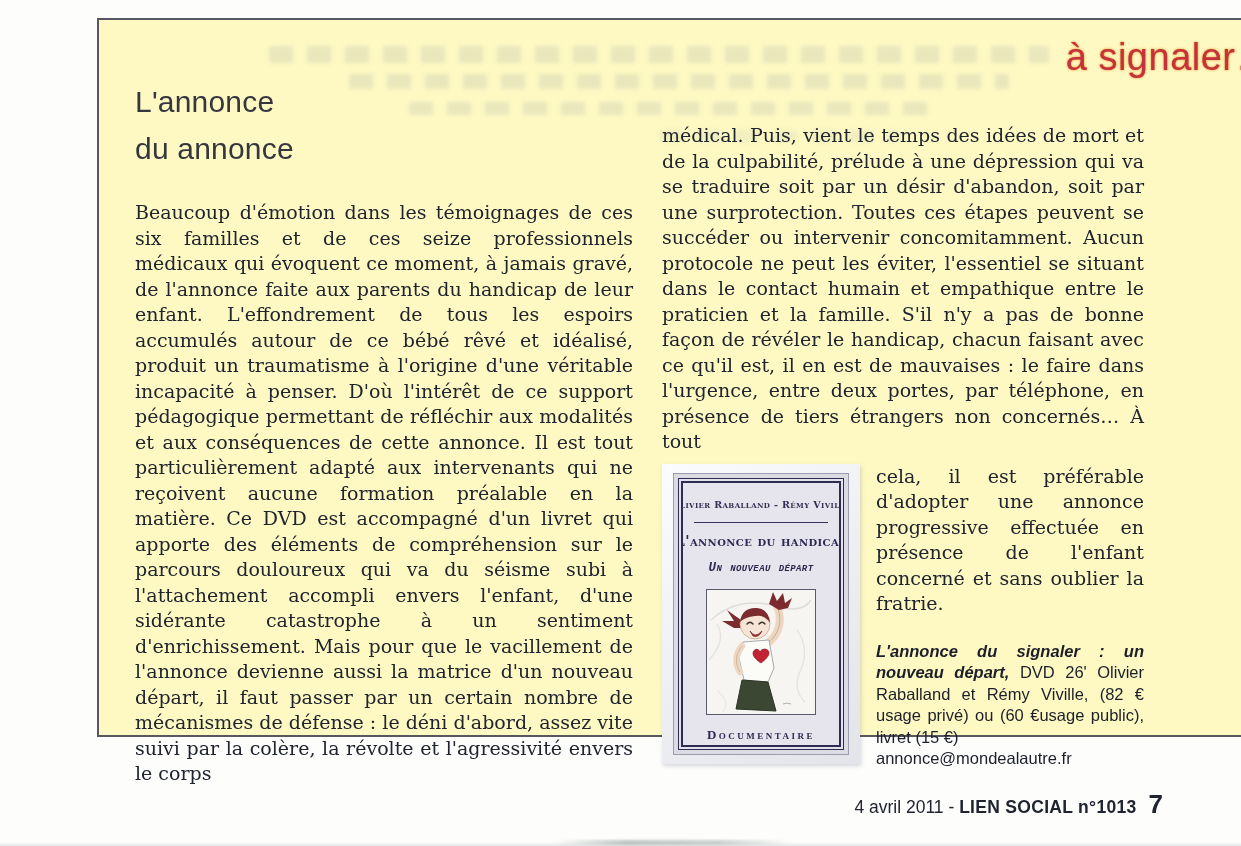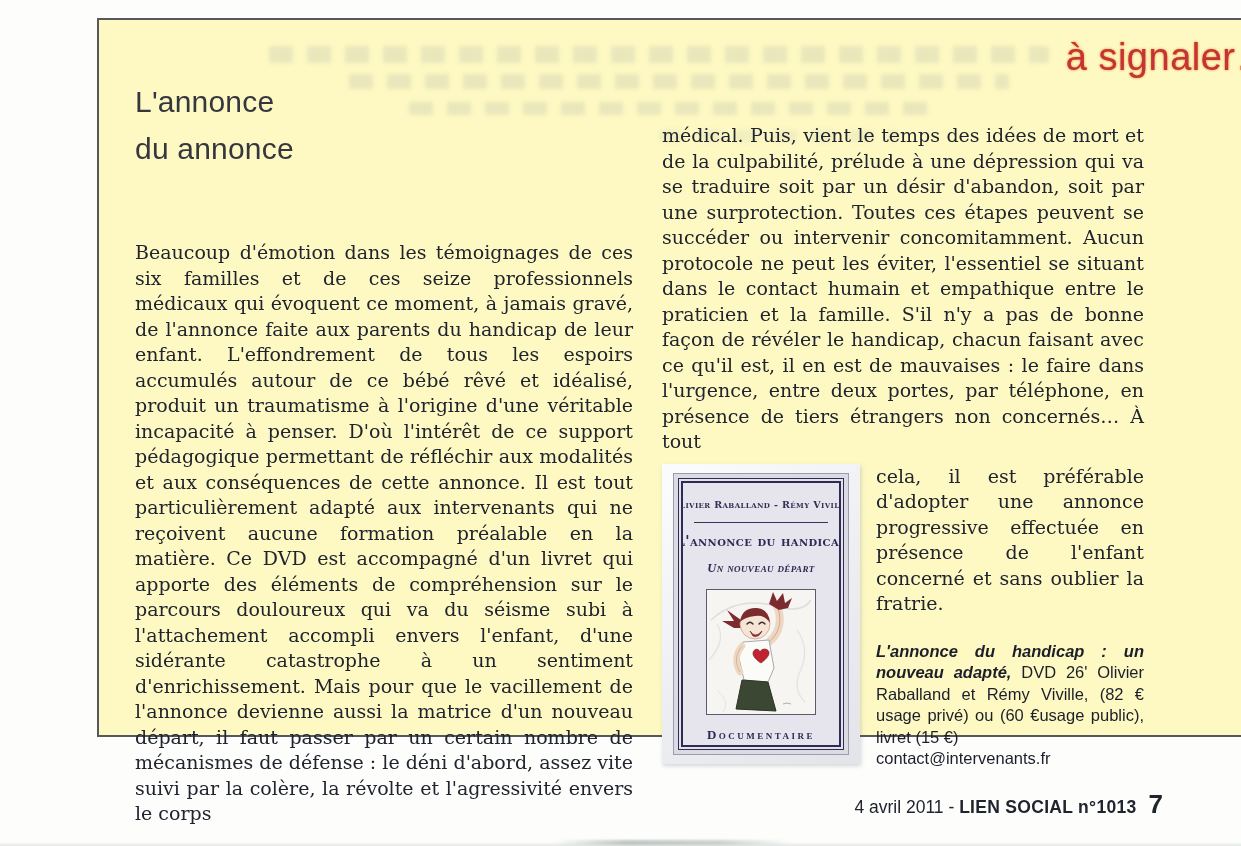--- a/index.html
+++ b/index.html
@@ -42,21 +42,21 @@
   
   .title {
     position:absolute; left:36px; top:58px;
     font-family:"Liberation Sans", sans-serif;
     font-weight:400; font-size:30px; line-height:47px;
     color:#35363e; letter-spacing:.2px;
   }
 
   
   .col { font-size:19px; line-height:25.5px; color:#20242e; text-align:justify; }
-  .col-left  { position:absolute; left:36px;  top:180px; width:498px;margin-top:40px; }
+  .col-left  { position:absolute; left:36px;  top:180px; width:498px; }
   .col-right { position:absolute; left:552px; top:103px; width:482px;margin-left:11px; }
 
   .media-block { margin-top:9px; }
 
   
   .dvd-photo {
     float:left; width:198px; height:300px;
     margin:0 16px 4px 0;
     background:linear-gradient(140deg,#fbfcfd 0%, #eceef2 55%, #e2e4ea 100%);
     padding:9px 11px;
@@ -78,21 +78,21 @@
     margin-top:9px;
     font-family:"DejaVu Serif", serif; font-variant:small-caps; font-weight:bold;
     font-size:9.5px; letter-spacing:.4px; color:#342f55; white-space:nowrap;
   }
   .cover-rule { width:86%; border-top:1px solid #37325c; margin:5px 0 6px; }
   .cover-title {
     font-family:"DejaVu Serif", serif; font-variant:small-caps; font-weight:bold;
     font-size:14px; letter-spacing:.4px; color:#2c2a52; white-space:nowrap;
   }
   .cover-subtitle {
-    font-family:Liberation Serif, serif; font-variant:small-caps; font-weight:bold; font-style:italic;
+    font-family:Liberation Mono, monospace; font-variant:small-caps; font-weight:bold; font-style:italic;
     font-size:12.5px; letter-spacing:.4px; color:#2c2a52; margin-top:1px;
   }
   .illu-frame {
     width:110px; height:126px; margin:8px auto 7px;
     border:1px solid #5a5a6a; background:#f7f5f1;
   }
   .cover-genre {
     font-family:Liberation Serif, serif; font-variant:small-caps; font-weight:bold;
     font-size:13px; letter-spacing:2.5px; color:#2c2a52;
   }
@@ -203,22 +203,22 @@
               <div class="cover-genre">Documentaire</div>
 
             </div>
           </div>
         </div>
       </div>
 
       <p>cela, il est préférable d'adopter une annonce progressive effectuée en présence de l'enfant concerné et sans oublier la fratrie.</p>
 
       <div class="caption">
-        <p class="cap-main"><span class="cap-bold">L'annonce du handicap : un nouveau adapté,</span><span> DVD 26' Olivier Raballand et Rémy Viville, (82 € usage privé) ou (60 €usage public), livret (15 €)</span></p>
-        <p>contact@intervenants.fr</p>
+        <p class="cap-main"><span class="cap-bold">L'annonce du signaler : un nouveau départ,</span><span> DVD 26' Olivier Raballand et Rémy Viville, (82 € usage privé) ou (60 €usage public), livret (15 €)</span></p>
+        <p>annonce@mondealautre.fr</p>
       </div>
 
     </div>
   </div>
 </div>
 
 <div class="footer">
   <span>4 avril 2011 - </span><span class="mag">LIEN SOCIAL n°1013</span><span class="pagenum">7</span>
 </div>
 

